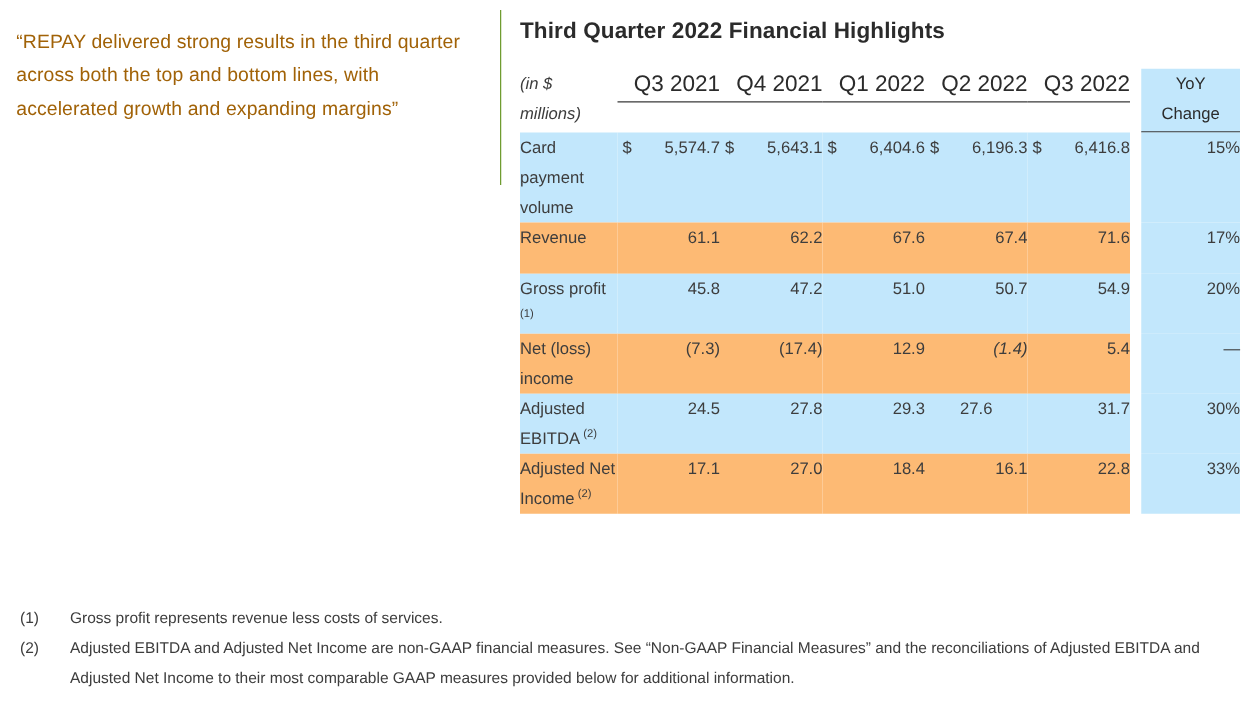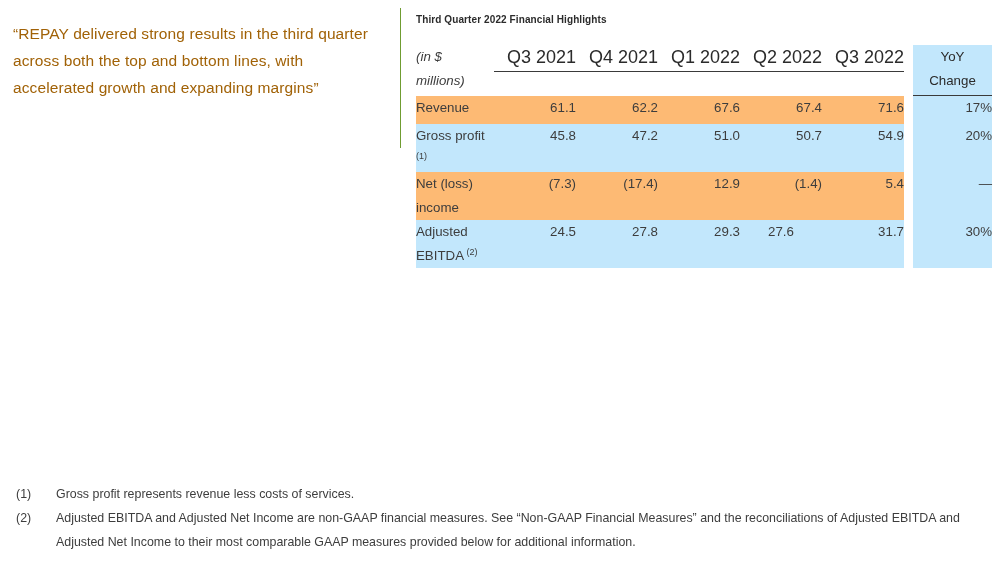--- a/index.html
+++ b/index.html
@@ -46,21 +46,21 @@
 
   
   #table-wrap {
     position: absolute;
     left: 416px;
     top: 14px;
     width: 566px;
   }
 
   #table-title {
-    font-size: 10px;
+    font-size: 18px;
     font-weight: bold;
     color: #2b2b2b;
     letter-spacing: 0.1px;
     margin-bottom: 20px;
   }
 
   table.fin {
     border-collapse: collapse;
     width: 566px;
     table-layout: fixed;
@@ -223,59 +223,79 @@
             <span class="ul">Q3 2022</span>
           </th>
         <th class="hdr-gap"></th>
         <th class="hdr-yoy">
           <span class="yoy-top">YoY</span>
           <span class="yoy-bot">Change</span>
         </th>
       </tr>
     </thead>
     <tbody id="table-body">
+        <tr class="shaded">
+          <td class="lbl">Card payment volume</td>
+          <td class="num" style="height: 72px;"><span class="dollar">$</span>5,574.7</td>
+          <td class="num" style="height: 72px;"><span class="dollar">$</span>5,643.1</td>
+          <td class="num" style="height: 72px;"><span class="dollar">$</span>6,404.6</td>
+          <td class="num" style="height: 72px;"><span class="dollar">$</span>6,196.3</td>
+          <td class="num" style="height: 72px;"><span class="dollar">$</span>6,416.8</td>
+          <td class="gapcell" style="height: 72px;"></td>
+          <td class="yoy" style="height: 72px;">15%</td>
+        </tr>
         <tr class="plain">
           <td class="lbl">Revenue</td>
           <td class="num" style="height: 24px;">61.1</td>
           <td class="num" style="height: 24px;">62.2</td>
           <td class="num" style="height: 24px;">67.6</td>
-          <td class="num" style="height: 28px;">67.4</td>
+          <td class="num" style="height: 41px;">67.4</td>
           <td class="num" style="height: 24px;">71.6</td>
           <td class="gapcell" style="height: 24px;"></td>
           <td class="yoy" style="height: 24px;">17%</td>
         </tr>
         <tr class="shaded">
           <td class="lbl">Gross profit<sup class="fn"> (1)</sup></td>
           <td class="num" style="height: 48px;">45.8</td>
           <td class="num" style="height: 48px;">47.2</td>
           <td class="num" style="height: 48px;">51.0</td>
           <td class="num" style="height: 48px;">50.7</td>
           <td class="num" style="height: 48px;">54.9</td>
           <td class="gapcell" style="height: 48px;"></td>
           <td class="yoy" style="height: 48px;">20%</td>
         </tr>
         <tr class="plain">
           <td class="lbl">Net (loss) income</td>
           <td class="num" style="height: 48px;">(7.3)</td>
           <td class="num" style="height: 48px;">(17.4)</td>
           <td class="num" style="height: 48px;">12.9</td>
-          <td class="num" style="height: 48px;">(1.4)</td>
+          <td class="num" style="height: 48px; font-style: italic;">(1.4)</td>
           <td class="num" style="height: 48px;">5.4</td>
           <td class="gapcell" style="height: 48px;"></td>
           <td class="yoy" style="height: 48px;">—</td>
         </tr>
         <tr class="shaded">
           <td class="lbl">Adjusted EBITDA<sup class="fn"> (2)</sup></td>
           <td class="num" style="height: 48px;">24.5</td>
           <td class="num" style="height: 48px;">27.8</td>
           <td class="num" style="height: 48px;">29.3</td>
           <td class="num" style="height: 48px; text-align: center;">27.6</td>
           <td class="num" style="height: 48px;">31.7</td>
           <td class="gapcell" style="height: 48px;"></td>
           <td class="yoy" style="height: 48px;">30%</td>
+        </tr>
+        <tr class="plain">
+          <td class="lbl">Adjusted Net Income<sup class="fn"> (2)</sup></td>
+          <td class="num" style="height: 48px;">17.1</td>
+          <td class="num" style="height: 48px;">27.0</td>
+          <td class="num" style="height: 48px;">18.4</td>
+          <td class="num" style="height: 48px;">16.1</td>
+          <td class="num" style="height: 48px;">22.8</td>
+          <td class="gapcell" style="height: 48px;"></td>
+          <td class="yoy" style="height: 48px;">33%</td>
         </tr>
       </tbody>
   </table>
 </div>
 
 <div id="footnotes">
     <div class="fn-row">
       <div class="fn-marker">(1)</div>
       <div class="fn-body">Gross profit represents revenue less costs of services.</div>
     </div>

